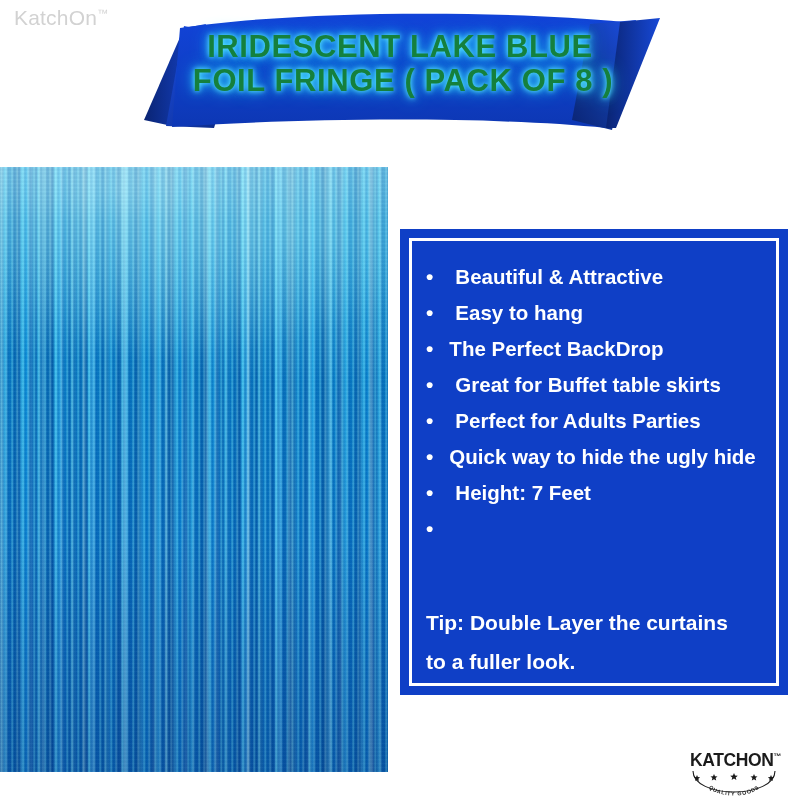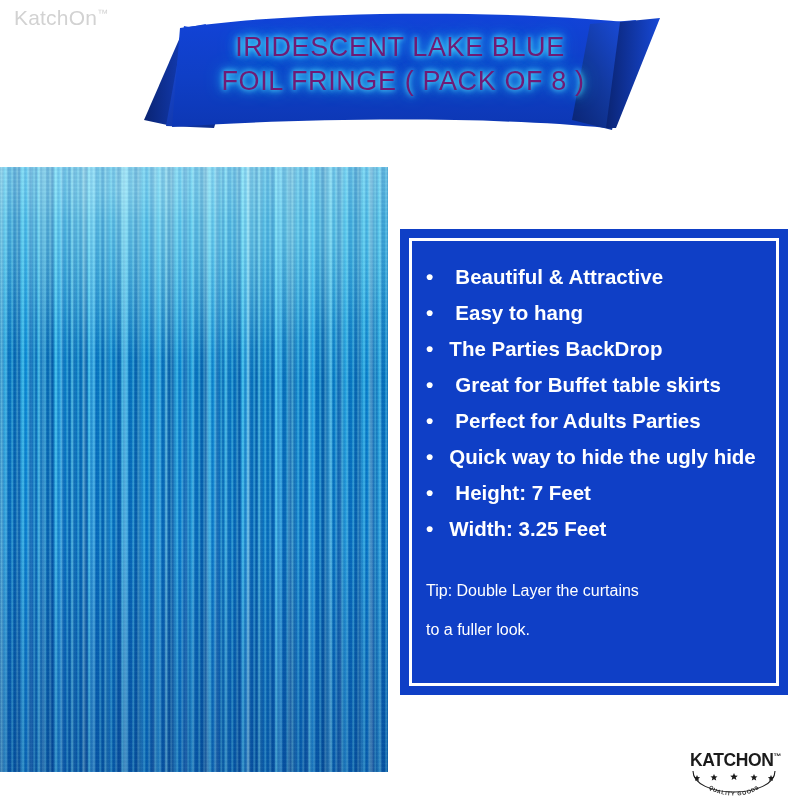--- a/index.html
+++ b/index.html
@@ -49,23 +49,23 @@
   .ribbon-text {
     position: absolute;
     left: 0;
     top: 22px;
     width: 560px;
     text-align: center;
     pointer-events: none;
   }
   .ribbon-line {
     display: block;
-    font-size: 27px;
-    font-weight: normal;
-    color: #701a75;
+    font-size: 31px;
+    font-weight: bold;
+    color: #15803d;
     letter-spacing: 0.6px;
     line-height: 34px;
     white-space: nowrap;
     text-shadow:
       0 0 5px #5ee8ff,
       0 0 10px #36d8ff,
       0 0 17px #18c4ff;
   }
   .ribbon-line.second { padding-left: 6px; }
 
@@ -172,24 +172,24 @@
   .feature .dot {
     flex: 0 0 auto;
     font-size: 21px;
     line-height: 36px;
   }
   .feature .dot.tight { margin-right: 0px; }
   .feature .dot.wide  { margin-right: 6px; }
   .feature .txt { flex: 0 1 auto; margin-left: 16px; }
 
   .tip {
-    margin-top: 24px;
+    margin-top: 56px;
     color: #ffffff;
-    font-size: 16px;
-    font-weight: normal;
+    font-size: 21px;
+    font-weight: bold;
     line-height: 39px;
   }
   .tip span { display: block; white-space: nowrap; }
 
   
   .brand {
     position: absolute;
     left: 690px;
     top: 748px;
     width: 100px;
@@ -275,21 +275,21 @@
         <span class="txt">Beautiful &amp; Attractive</span>
       </div>
 
       <div class="feature">
         <span class="dot wide">•</span>
         <span class="txt">Easy to hang</span>
       </div>
 
       <div class="feature">
         <span class="dot tight">•</span>
-        <span class="txt">The Parties BackDrop</span>
+        <span class="txt">The Perfect BackDrop</span>
       </div>
 
       <div class="feature">
         <span class="dot wide">•</span>
         <span class="txt">Great for Buffet table skirts</span>
       </div>
 
       <div class="feature">
         <span class="dot wide">•</span>
         <span class="txt">Perfect for Adults Parties</span>
@@ -300,21 +300,20 @@
         <span class="txt">Quick way to hide the ugly hide</span>
       </div>
 
       <div class="feature">
         <span class="dot wide">•</span>
         <span class="txt">Height: 7 Feet</span>
       </div>
 
       <div class="feature">
         <span class="dot tight">•</span>
-        <span class="txt">Width: 3.25 Feet</span>
       </div>
 
       <div class="tip">
         <span>Tip: Double Layer the curtains</span>
         <span>to a fuller look.</span>
       </div>
 
     </div>
   </div>
 

